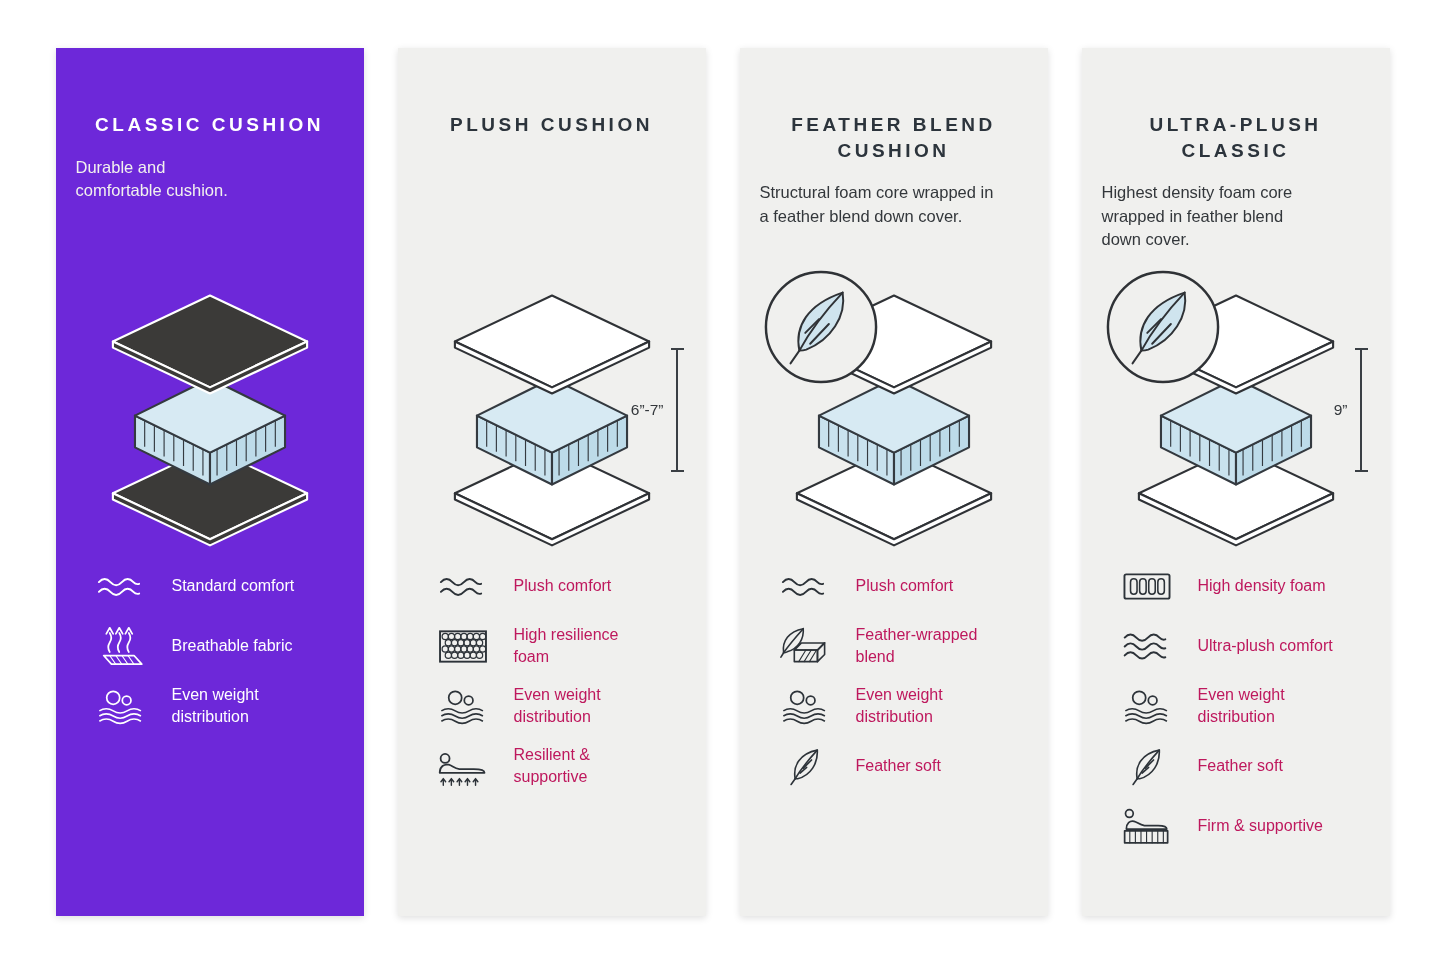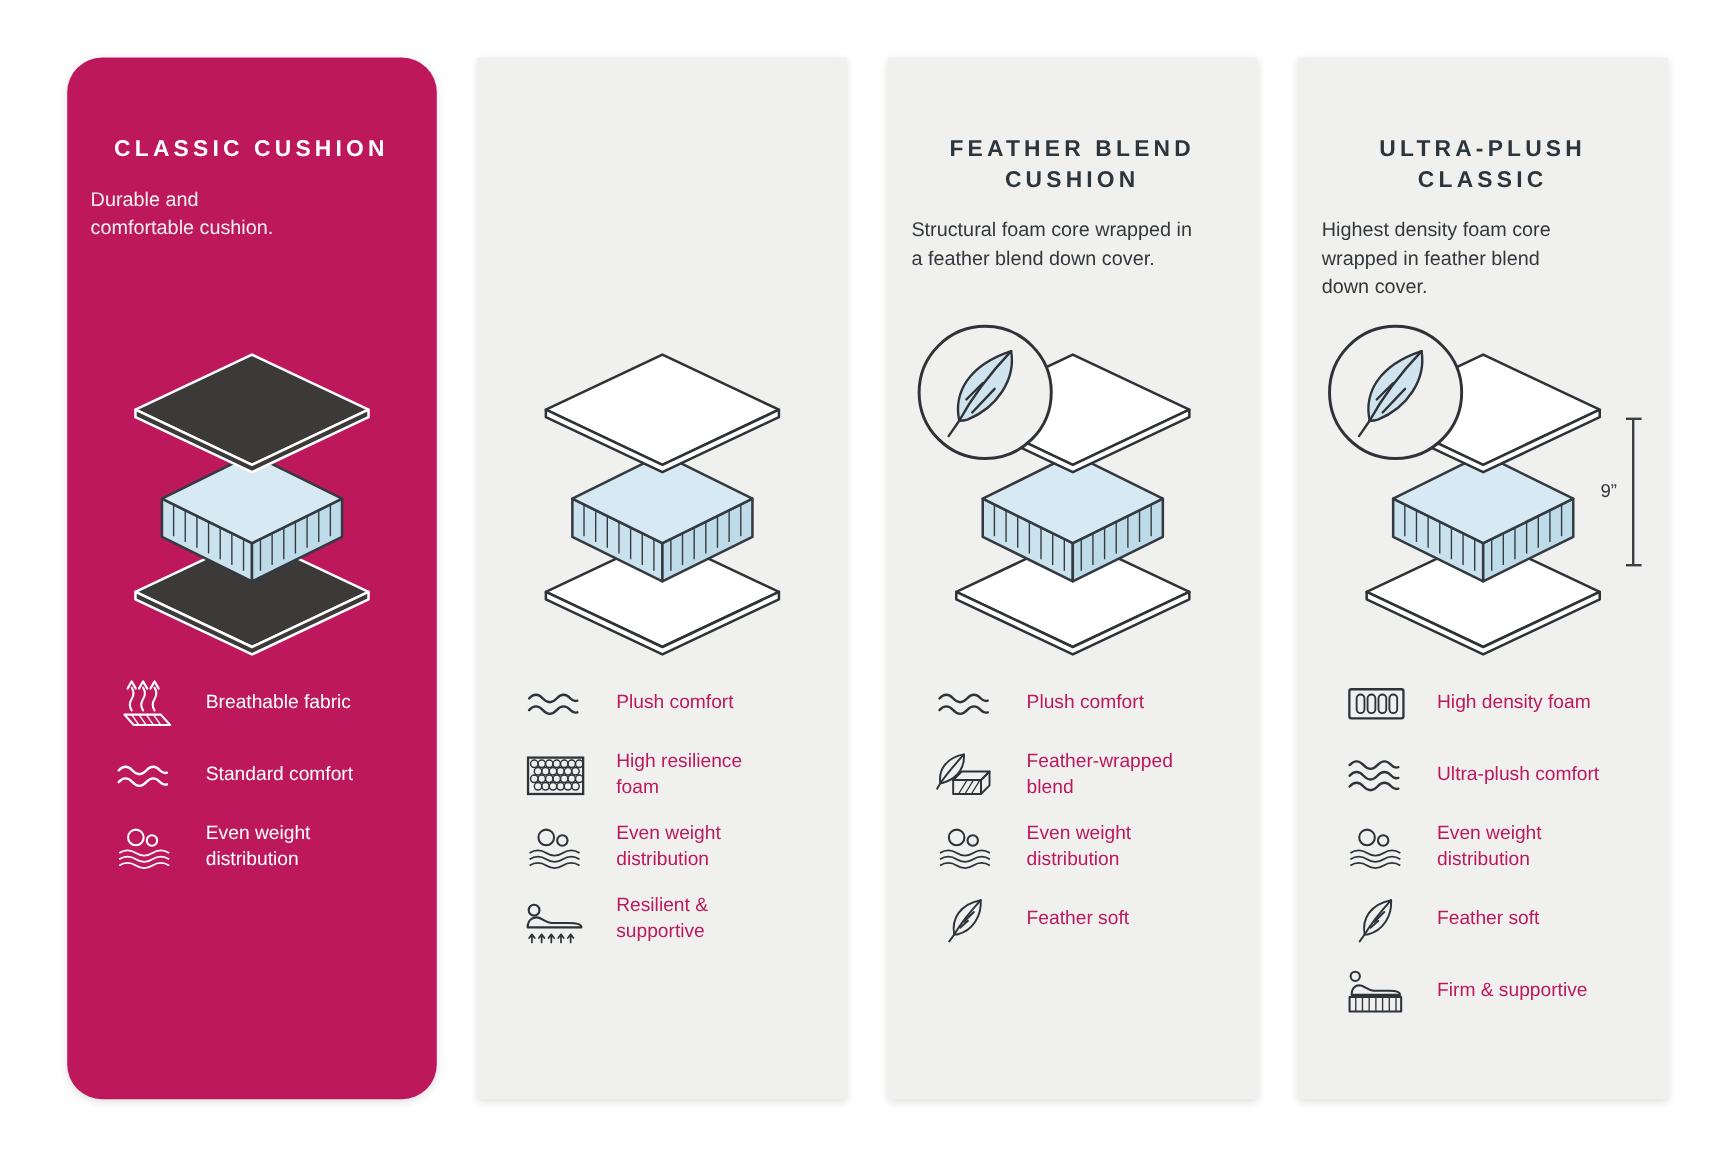--- a/index.html
+++ b/index.html
@@ -17,24 +17,23 @@
   }
   .panel{
     position:relative;
     width:308px;height:868px;
     background:#f0f0ee;
     --slab:#ffffff;
     box-shadow:0 2px 7px rgba(0,0,0,.13);
     color:#2d3339;
   }
   .panel.dark{
-    background:#be185d;
+    background:#6d28d9;
     --slab:#3b3a38;
     color:#ffffff;
-    border-radius:29px;
   }
   .title{
     margin:64px 22px 0;
     text-align:center;
     font-size:19px;
     font-weight:700;
     letter-spacing:3.5px;
     line-height:1.35;
     color:#2c343c;
     white-space:pre-line;
@@ -286,51 +285,60 @@
     <p class="desc">Durable and
 comfortable cushion.</p>
     <div class="illus">
       <svg class="cushion">
           <use href="#sym-cushion"></use>
         </svg>
     </div>
     <ul class="features">
       <li class="feature">
         <div class="icon-cell">
+          <svg class="i-wave2">
+              <use href="#sym-wave2"></use>
+            </svg>
+        </div>
+        <div class="flabel">Standard comfort</div>
+      </li>
+      <li class="feature">
+        <div class="icon-cell">
           <svg class="i-breathable">
               <use href="#sym-breathable"></use>
             </svg>
         </div>
         <div class="flabel">Breathable fabric</div>
       </li>
       <li class="feature">
         <div class="icon-cell">
-          <svg class="i-wave2">
-              <use href="#sym-wave2"></use>
-            </svg>
-        </div>
-        <div class="flabel">Standard comfort</div>
-      </li>
-      <li class="feature">
-        <div class="icon-cell">
           <svg class="i-weight">
               <use href="#sym-weight"></use>
             </svg>
         </div>
         <div class="flabel">Even weight
 distribution</div>
       </li>
     </ul>
   </section>
 
   <section class="panel">
+    <h2 class="title">PLUSH CUSHION</h2>
     <div class="illus">
       <svg class="cushion">
           <use href="#sym-cushion"></use>
         </svg>
+      <div class="measure">
+        <span class="mlabel">6”-7”</span>
+        <span class="mline">
+            <i class="tick"></i>
+            <i class="vstroke"></i>
+            <i class="tick"></i>
+          </span>
+      </div>
     </div>
     <ul class="features">
       <li class="feature">
         <div class="icon-cell">
           <svg class="i-wave2">
               <use href="#sym-wave2"></use>
             </svg>
         </div>
         <div class="flabel">Plush comfort</div>
       </li>

